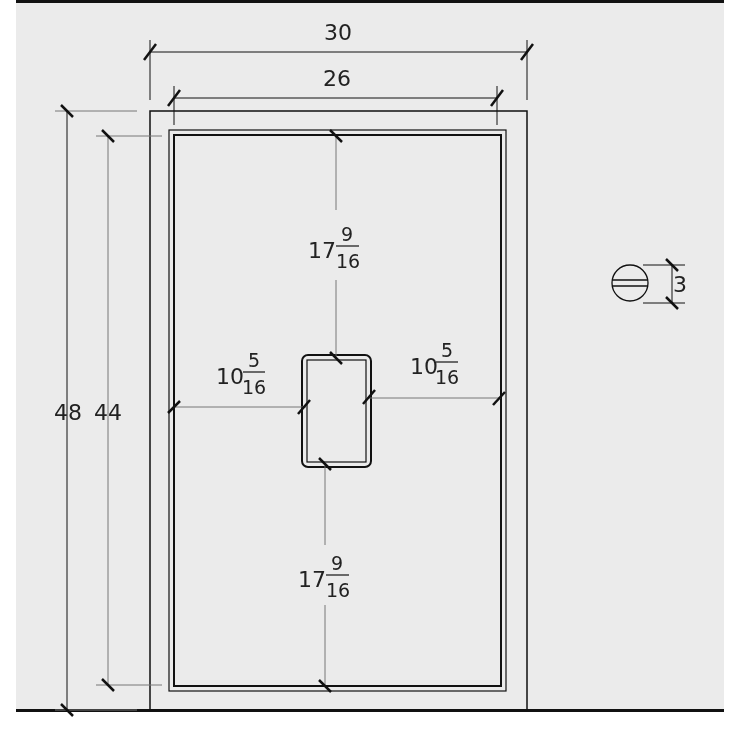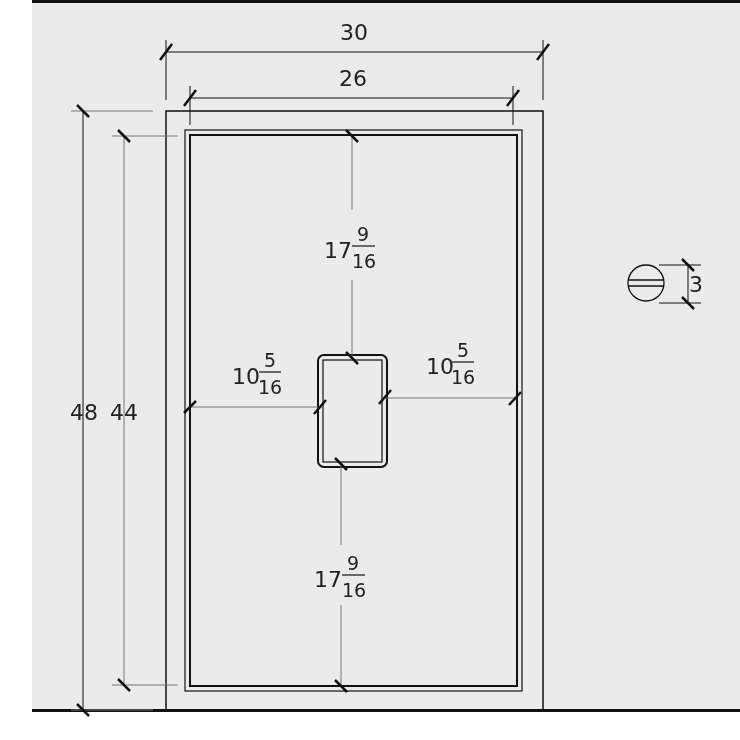--- a/index.html
+++ b/index.html
@@ -1,17 +1,17 @@
 <!DOCTYPE html>
 <html><head>
 <meta charset="utf-8">
 <style>
   html, body { margin: 0; padding: 0; background: #ffffff; }
   body { width: 740px; height: 740px; position: relative; overflow: hidden; }
-  #canvas { position: absolute; left: 16px; top: 0; width: 688px; height: 740px; }
+  #canvas { position: absolute; left: 0; top: 0; width: 688px; height: 740px; }
   svg text { font-family: "DejaVu Sans", sans-serif; fill: #222; }
 </style>
 </head>
 <body>
 
 <div id="canvas">
 <svg width="740" height="740" viewBox="0 0 740 740" xmlns="http://www.w3.org/2000/svg">
 
   <rect x="16" y="0" width="708" height="712" fill="#ebebeb"></rect>
   <rect x="16" y="0" width="708" height="3" fill="#111"></rect>

